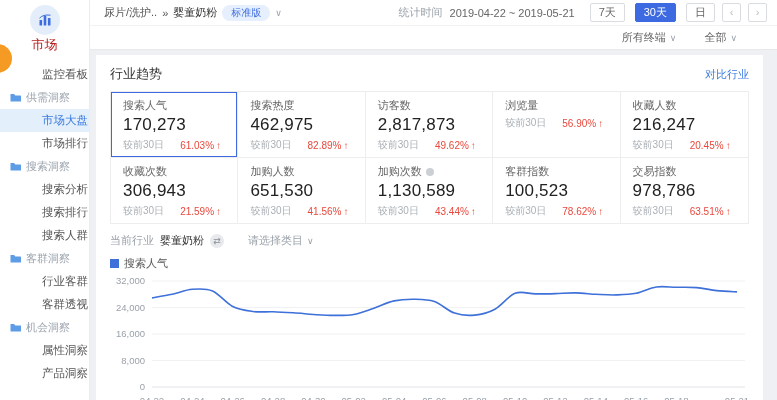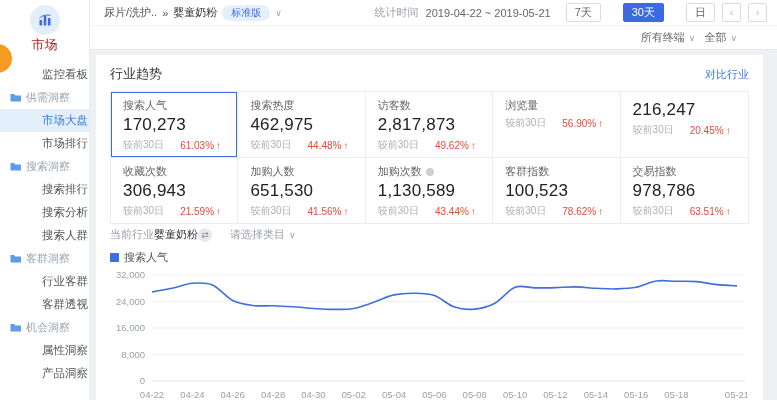--- a/index.html
+++ b/index.html
@@ -23,25 +23,25 @@
   
   .main { flex:1; display:flex; flex-direction:column; min-width:0; }
   .topbar { height:26px; background:#fff; display:flex; align-items:center; padding:0 10px 0 14px; border-bottom:1px solid #f2f2f2; flex:none; font-size:11px; }
   .crumb { display:flex; align-items:center; gap:5px; color:#555; }
   .crumb .cur { color:#333; }
   .badge { background:#e6effd; color:#3d6de0; border-radius:9px; padding:1px 9px; font-size:10px; }
   .caret { color:#9aa1a9; font-size:9px; }
   .top-right { margin-left:auto; display:flex; align-items:center; gap:7px; }
   .stat-label { color:#9aa1a9; }
   .dates { color:#666; }
-  .btn-group { display:flex; gap:22px; margin-left:8px; }
+  .btn-group { display:flex; gap:10px; margin-left:8px; }
   .rbtn { font-size:11px; height:19px; line-height:17px; padding:0 8px; border:1px solid #d9dde2; background:#fff; color:#666; border-radius:2px; cursor:pointer; font-family:inherit; }
   .rbtn.active { background:#3d6ae0; border-color:#3d6ae0; color:#fff; }
   .navbtn { width:19px; padding:0; color:#b7bdc4; }
-  .filterbar { height:24px; background:#fff; border-bottom:1px solid #e8e8e8; display:flex; align-items:center; justify-content:flex-end; gap:9px; padding-right:40px; font-size:11px; color:#666; flex:none; }
+  .filterbar { height:24px; background:#fff; border-bottom:1px solid #e8e8e8; display:flex; align-items:center; justify-content:flex-end; gap:28px; padding-right:40px; font-size:11px; color:#666; flex:none; }
   .filter-sel { display:flex; align-items:center; gap:4px; cursor:pointer; }
 
   
   .content { flex:1; padding:5px 14px 0 6px; min-height:0; }
   .panel { background:#fff; height:100%; padding:10px 14px; }
   .panel-head { display:flex; align-items:center; }
   .panel-title { font-size:13px; font-weight:normal; color:#333; }
   .compare-link { margin-left:auto; color:#3d7be0; font-size:11px; cursor:pointer; text-decoration:none; }
 
   .metrics-grid { margin-top:8px; display:grid; grid-template-columns:repeat(5,1fr); border:1px solid #ededed; }
@@ -50,21 +50,21 @@
   .mcell:nth-child(n+6) { border-bottom:none; }
   .mcell.sel::after { content:""; position:absolute; inset:0; border:1px solid #3d6ae0; pointer-events:none; }
   .mlabel { font-size:11px; color:#666; display:flex; align-items:center; gap:4px; }
   .info-dot { width:8px; height:8px; border-radius:50%; background:#ccd0d5; display:inline-block; }
   .mvalue { font-size:17px; color:#222; margin-top:2px; letter-spacing:.2px; }
   .mcompare { margin-top:3px; font-size:10px; display:flex; align-items:center; }
   .cmp-label { color:#aab0b6; }
   .chg { color:#e8483c; margin-left:16px; }
   .arrow { color:#e8483c; font-weight:bold; margin-left:2px; font-size:10px; }
 
-  .industry-row { margin-top:3px; display:flex; align-items:center; font-size:11px; color:#9aa1a9; }
+  .industry-row { margin-top:9px; display:flex; align-items:center; font-size:11px; gap:6px; color:#9aa1a9; }
   .ind-name { color:#333; }
   .swap-circle { width:14px; height:14px; border-radius:50%; background:#e7e9ec; color:#8a9097; font-size:9px; line-height:14px; text-align:center; cursor:pointer; }
   .cat-select { margin-left:18px; display:flex; align-items:center; gap:4px; cursor:pointer; color:#9aa1a9; }
 
   .chart-block { margin-top:8px; }
   .legend { display:flex; align-items:center; gap:5px; font-size:11px; color:#555; }
   .legend-swatch { width:9px; height:9px; display:inline-block; }
   svg text { font-family:"Liberation Sans","DejaVu Sans",sans-serif; }
 </style>
 </head>
@@ -98,22 +98,22 @@
         <div class="menu-row menu-item active">市场大盘</div>
         <div class="menu-row menu-item">市场排行</div>
         <div class="menu-row menu-head">
           <span class="fold">
             <svg width="11" height="9" viewBox="0 0 11 9">
               <path d="M0.5 1 h3.6 l1.1 1.4 h5.3 a0.5 0.5 0 0 1 0.5 0.5 v5.1 a0.5 0.5 0 0 1 -0.5 0.5 h-9.5 a0.5 0.5 0 0 1 -0.5 -0.5 z" fill="#5d9ce6"></path>
             </svg>
           </span>
           <span>搜索洞察</span>
         </div>
+        <div class="menu-row menu-item">搜索分析</div>
         <div class="menu-row menu-item">搜索排行</div>
-        <div class="menu-row menu-item">搜索分析</div>
         <div class="menu-row menu-item">搜索人群</div>
         <div class="menu-row menu-head">
           <span class="fold">
             <svg width="11" height="9" viewBox="0 0 11 9">
               <path d="M0.5 1 h3.6 l1.1 1.4 h5.3 a0.5 0.5 0 0 1 0.5 0.5 v5.1 a0.5 0.5 0 0 1 -0.5 0.5 h-9.5 a0.5 0.5 0 0 1 -0.5 -0.5 z" fill="#5d9ce6"></path>
             </svg>
           </span>
           <span>客群洞察</span>
         </div>
         <div class="menu-row menu-item">行业客群</div>
@@ -184,21 +184,21 @@
                 <span class="arrow">↑</span>
               </div>
             </div>
             <div class="mcell">
               <div class="mlabel">
                 <span>搜索热度</span>
               </div>
               <div class="mvalue">462,975</div>
               <div class="mcompare">
                 <span class="cmp-label">较前30日</span>
-                <span class="chg">44.48%</span>
+                <span class="chg">82.89%</span>
                 <span class="arrow">↑</span>
               </div>
             </div>
             <div class="mcell">
               <div class="mlabel">
                 <span>访客数</span>
               </div>
               <div class="mvalue">2,817,873</div>
               <div class="mcompare">
                 <span class="cmp-label">较前30日</span>
@@ -210,20 +210,23 @@
               <div class="mlabel">
                 <span>浏览量</span>
               </div>
               <div class="mcompare">
                 <span class="cmp-label">较前30日</span>
                 <span class="chg">56.90%</span>
                 <span class="arrow">↑</span>
               </div>
             </div>
             <div class="mcell">
+              <div class="mlabel">
+                <span>收藏人数</span>
+              </div>
               <div class="mvalue">216,247</div>
               <div class="mcompare">
                 <span class="cmp-label">较前30日</span>
                 <span class="chg">20.45%</span>
                 <span class="arrow">↑</span>
               </div>
             </div>
             <div class="mcell">
               <div class="mlabel">
                 <span>收藏次数</span>

